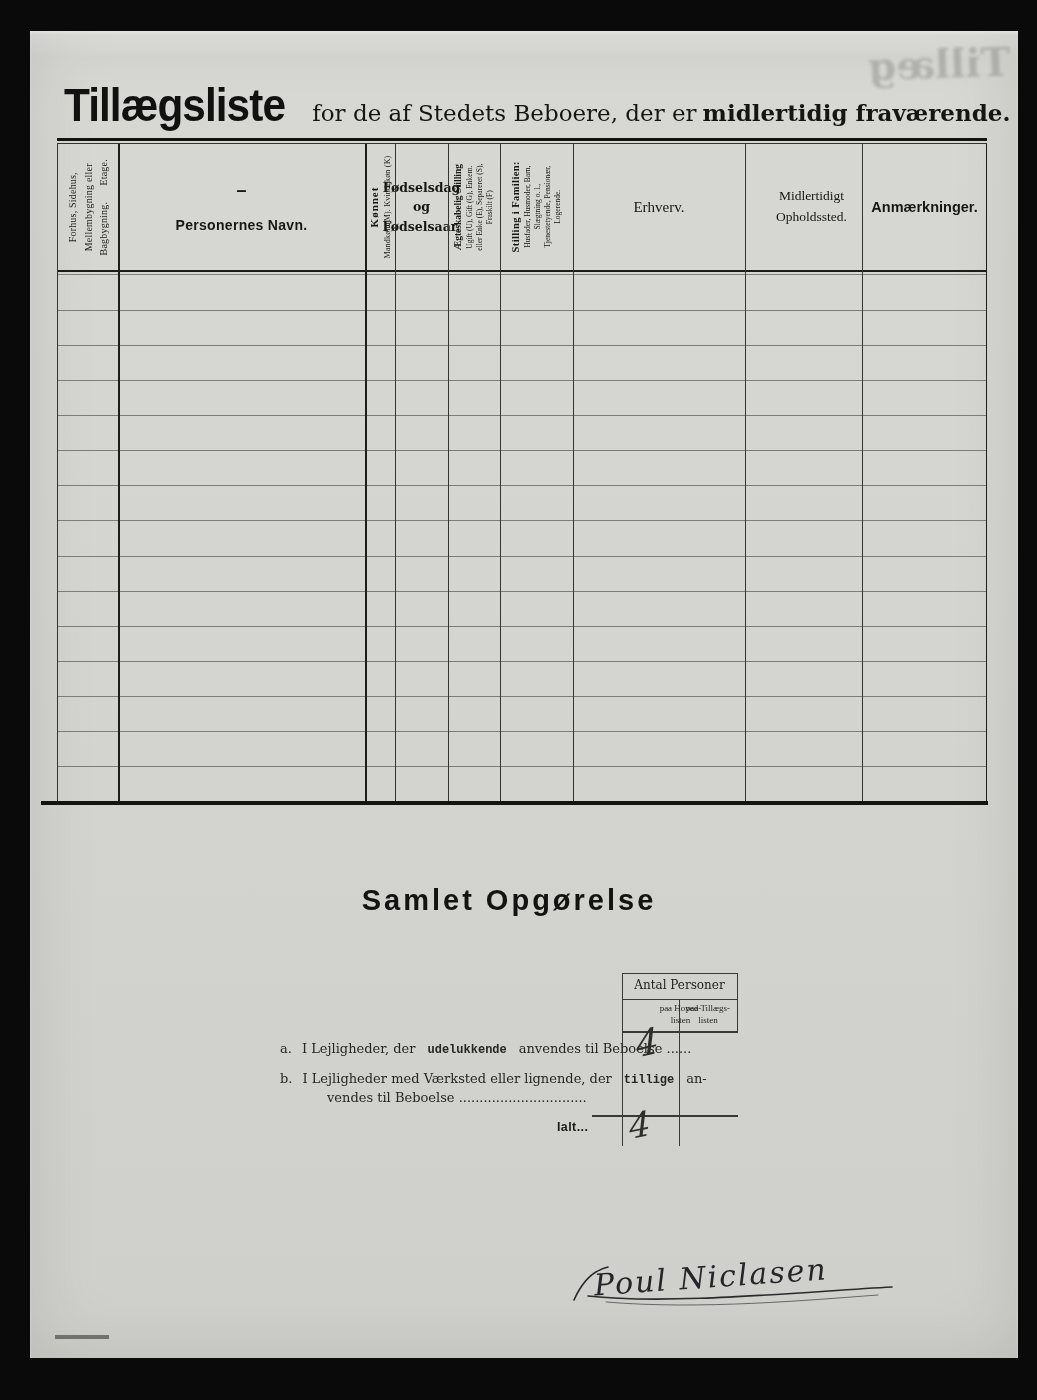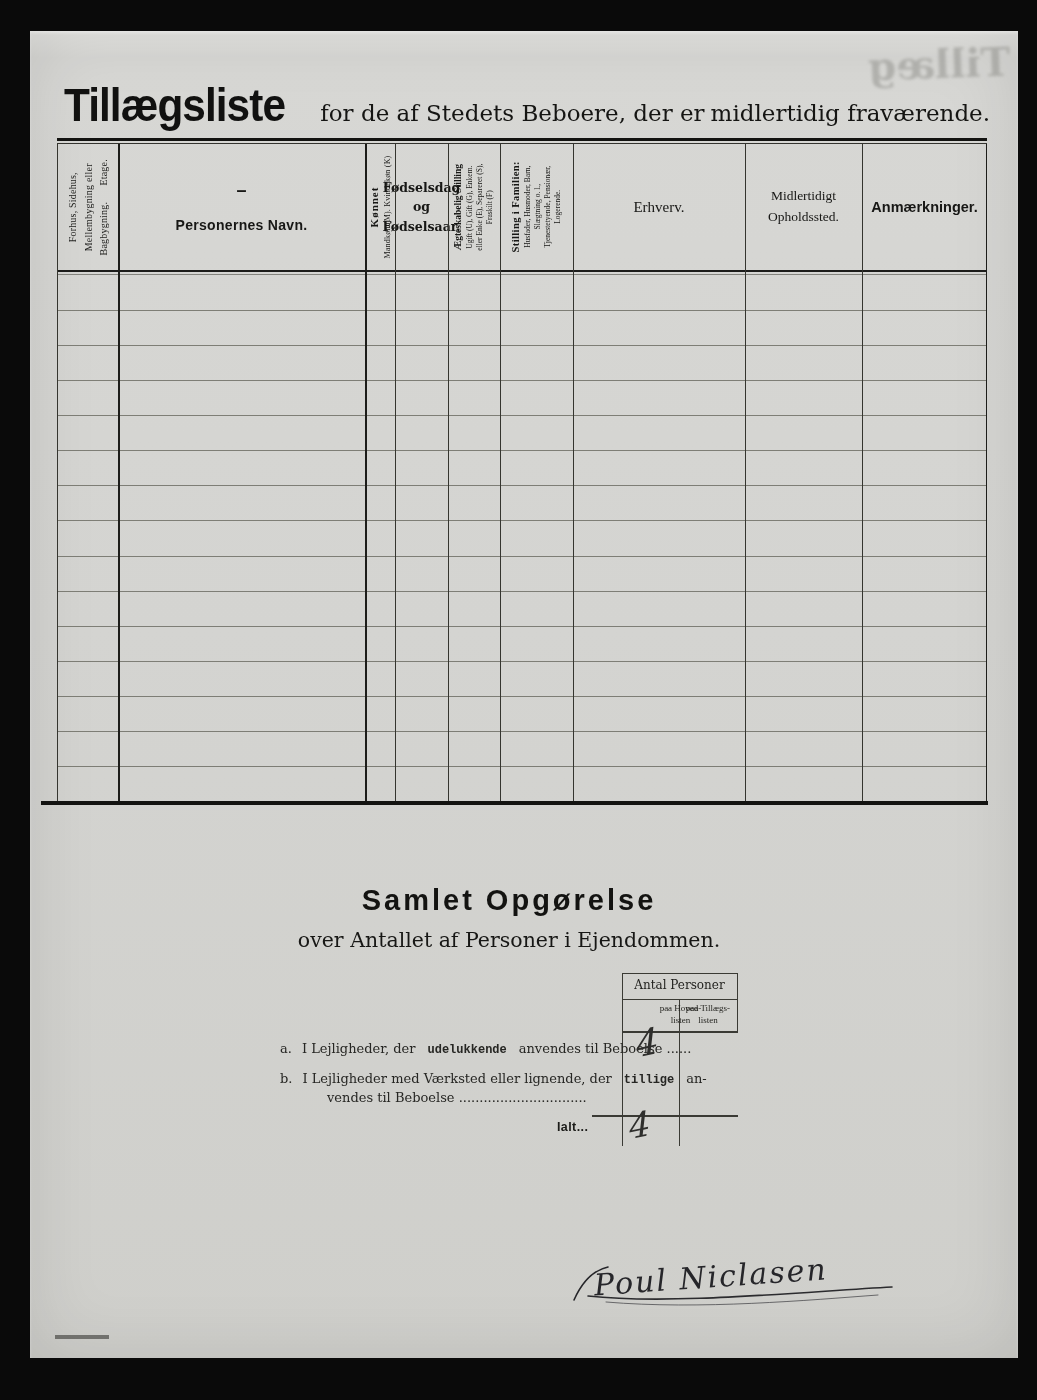--- a/index.html
+++ b/index.html
@@ -16,29 +16,29 @@
   }
   .ghost {
     position:absolute; left:868px; top:40px;
     font-family:"DejaVu Serif", serif; font-weight:bold; font-size:40px;
     color:#84847f; opacity:.45; transform:scaleX(-1) rotate(2deg);
     filter:blur(1.4px);
   }
   
   .title-row {
     position:absolute; left:64px; top:78px; width:920px;
-    display:flex; align-items:baseline; gap:16px; white-space:nowrap;
+    display:flex; align-items:baseline; gap:8px; white-space:nowrap;
   }
   .title-main {
     font-family:"Liberation Sans", sans-serif; font-weight:bold;
     font-size:46px; letter-spacing:-1px; color:#111110;
     transform:scaleX(.92); transform-origin:left bottom; display:inline-block;
   }
   .title-tail { font-family:"DejaVu Serif", serif; font-size:23px; color:#151513; }
-  .title-tail .b { font-weight:normal; margin-left:6px;margin-top:37px; }
+  .title-tail .b { font-weight:bold; margin-left:6px;margin-top:37px; }
   
   .census-table { position:absolute; left:57px; top:138px; width:930px; height:667px; }
   .rule { position:absolute; left:0; width:930px; background:#131311; }
   .r1 { top:0; height:3px; }
   .r2 { top:5px; height:1px; background:#34342f; }
   .r3 { top:132px; height:2px; background:#1c1c1a; }
   .r4 { top:136px; height:1px; background:#84847e; }
   .r5 { top:663px; height:4px; left:-16px; width:947px; }
   .hcell {
     position:absolute; top:6px; height:126px;
@@ -54,21 +54,21 @@
   .c-name .dash { font-family:"Liberation Sans", sans-serif; font-weight:bold; font-size:18px; line-height:1; margin-bottom:18px; }
   .c-name .lbl { font-family:"Liberation Sans", sans-serif; font-weight:bold; font-size:14px; letter-spacing:.3px; }
   .c-sex .t { font-size:11px; font-weight:bold; letter-spacing:1px; margin-bottom:3px; }
   .c-sex .s { font-size:8px; letter-spacing:.2px; }
   .c-birth { font-family:"DejaVu Serif", serif; font-weight:bold; font-size:12.5px; line-height:1.55; text-align:center; }
   .c-marital .t { font-size:9.5px; font-weight:bold; margin-bottom:2px; }
   .c-marital .s { font-size:7.5px; line-height:1.35; }
   .c-family .t { font-size:10.5px; font-weight:bold; letter-spacing:.4px; margin-bottom:2px; }
   .c-family .s { font-size:7.5px; line-height:1.35; }
   .c-occupation { font-size:15px; }
-  .c-residence { font-size:13.5px; line-height:1.55; text-align:center; }
+  .c-residence { font-size:13.5px; line-height:1.55; text-align:center;margin-left:8px; }
   .c-remarks { font-family:"Liberation Sans", sans-serif; font-weight:bold; font-size:14.5px; }
   .tbody {
     position:absolute; left:0; top:138px; width:930px; height:525px;
     display:flex; flex-direction:column;
   }
   .trow { flex:1; border-bottom:1px solid rgba(72,72,62,.62); }
   .trow:last-child { border-bottom:none; }
   .vline { position:absolute; top:6px; height:657px; background:#35352f; }
   .vline.heavy { background:#1d1d1a; }
   
@@ -209,21 +209,20 @@
         <div class="vline" style="left: 516px; width: 1px;"></div>
         <div class="vline" style="left: 688px; width: 1px;"></div>
         <div class="vline" style="left: 805px; width: 1px;"></div>
         <div class="vline heavy" style="left: 928.5px; width: 1.5px;"></div>
       </div>
 
     <div class="rule r5"></div>
   </div>
 
   <div class="sum-head">Samlet Opgørelse</div>
-  <div class="sum-sub">over Antallet af Personer i Ejendommen.</div>
 
   <div class="mline" style="left:622px; top:973px; width:116px; height:1px;"></div>
   <div class="mline" style="left:622px; top:999px; width:116px; height:1px;"></div>
   <div class="mline" style="left:622px; top:1031px; width:116px; height:2px;"></div>
   <div class="mline" style="left:592px; top:1115px; width:146px; height:2px;"></div>
   <div class="mline" style="left:622px; top:973px; width:1px; height:173px;"></div>
   <div class="mline" style="left:679px; top:999px; width:1px; height:147px;"></div>
   <div class="mline" style="left:737px; top:973px; width:1px; height:59px;"></div>
 
   <div class="mt-header">Antal Personer</div>

